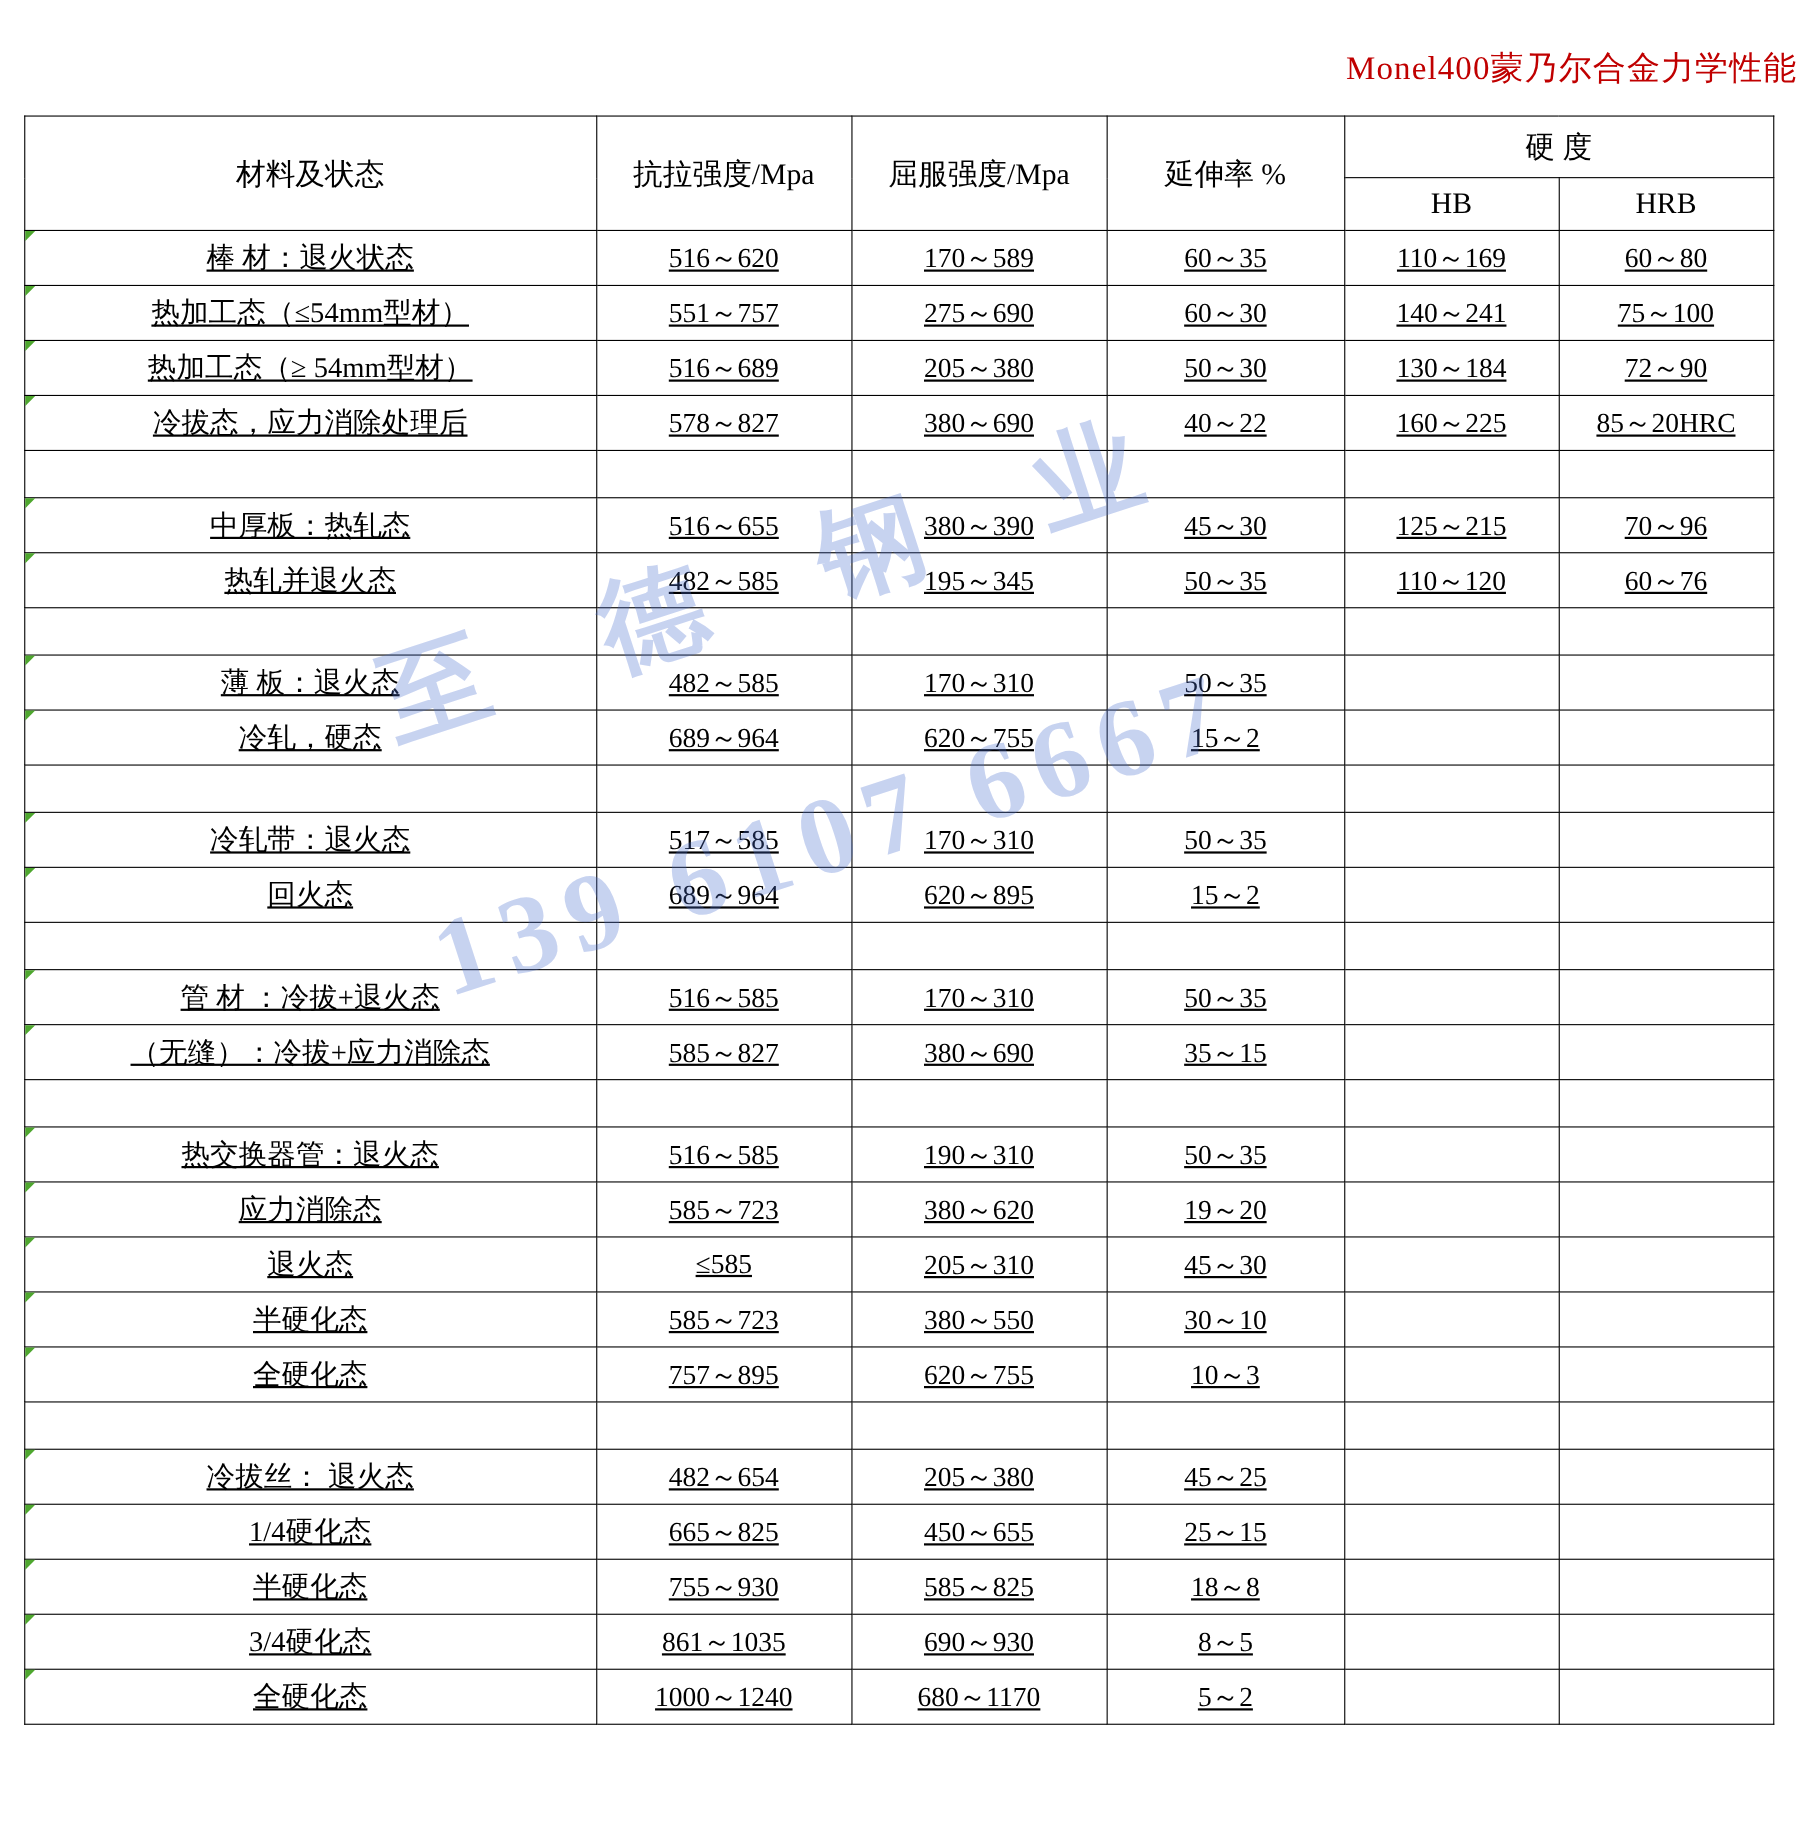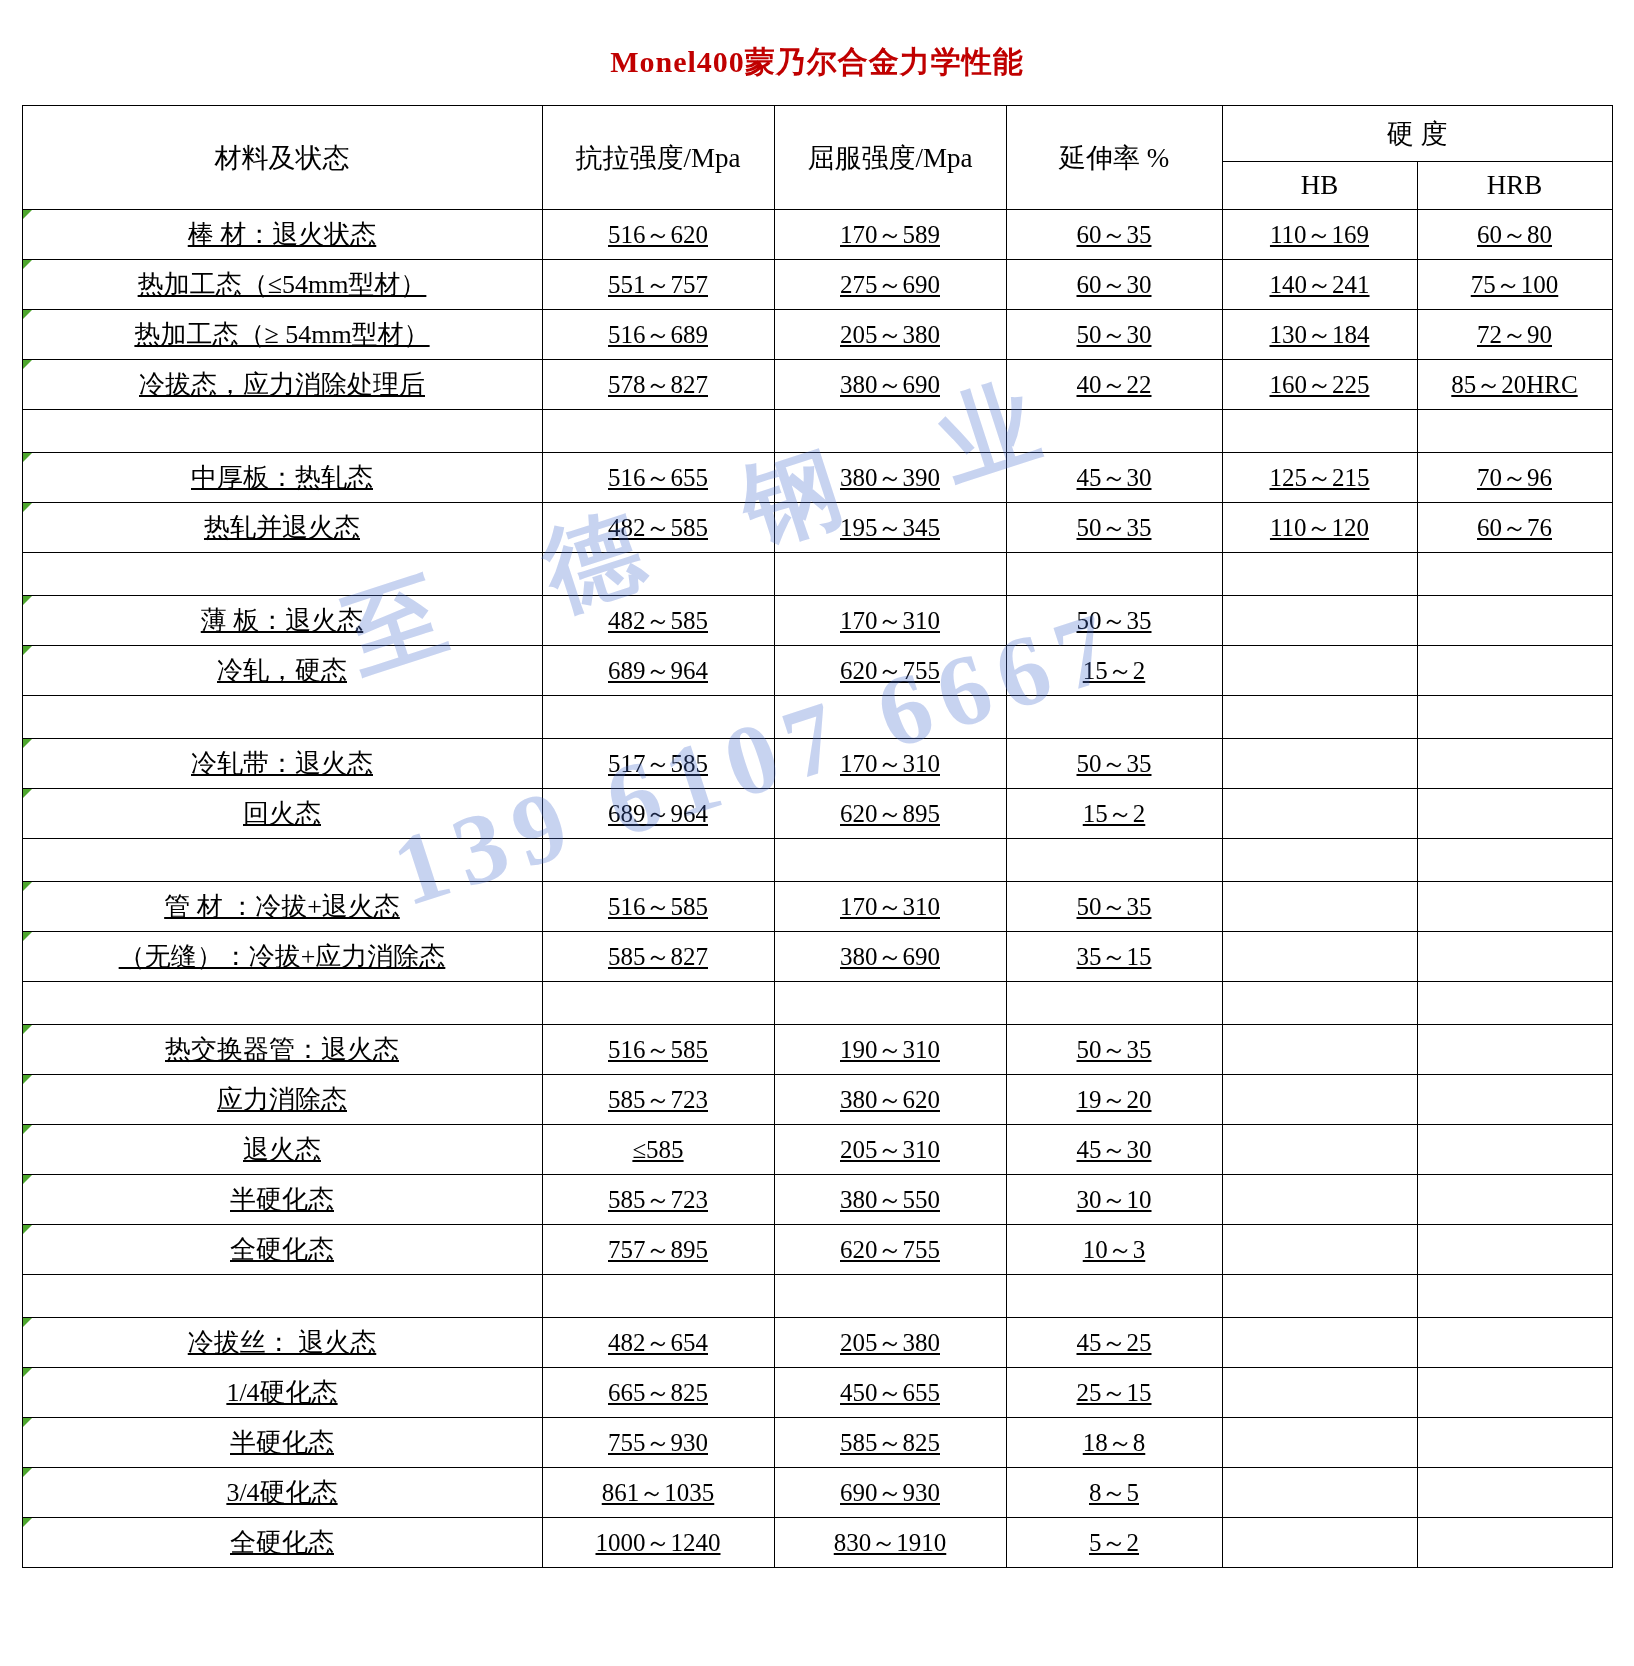--- a/index.html
+++ b/index.html
@@ -14,23 +14,23 @@
     position: relative;
     overflow: hidden;
   }
   #page {
     position: relative;
     width: 1634px;
     height: 1666px;
     box-sizing: border-box;
   }
   #title {
-    text-align: center;
+    text-align: right;
     color: #c00000;
-    font-weight: bold;
+    font-weight: normal;
     font-size: 30px;
     letter-spacing: 1px;
     padding-top: 42px;
     padding-bottom: 22px;
     font-family: "Liberation Serif", "DejaVu Serif", serif;
   }
   #watermark {
     position: absolute;
     left: 0;
     top: 0;
@@ -362,21 +362,21 @@
           <td class="name-cell mark">3/4硬化态</td>
           <td class="val-cell">861～1035</td>
           <td class="val-cell">690～930</td>
           <td class="val-cell">8～5</td>
           <td class="val-cell"></td>
           <td class="val-cell"></td>
         </tr>
         <tr class="row">
           <td class="name-cell mark">全硬化态</td>
           <td class="val-cell">1000～1240</td>
-          <td class="val-cell">830～1910</td>
+          <td class="val-cell">680～1170</td>
           <td class="val-cell">5～2</td>
           <td class="val-cell"></td>
           <td class="val-cell"></td>
         </tr>
       </tbody>
   </table>
 
 </div>
 
 </body></html>

